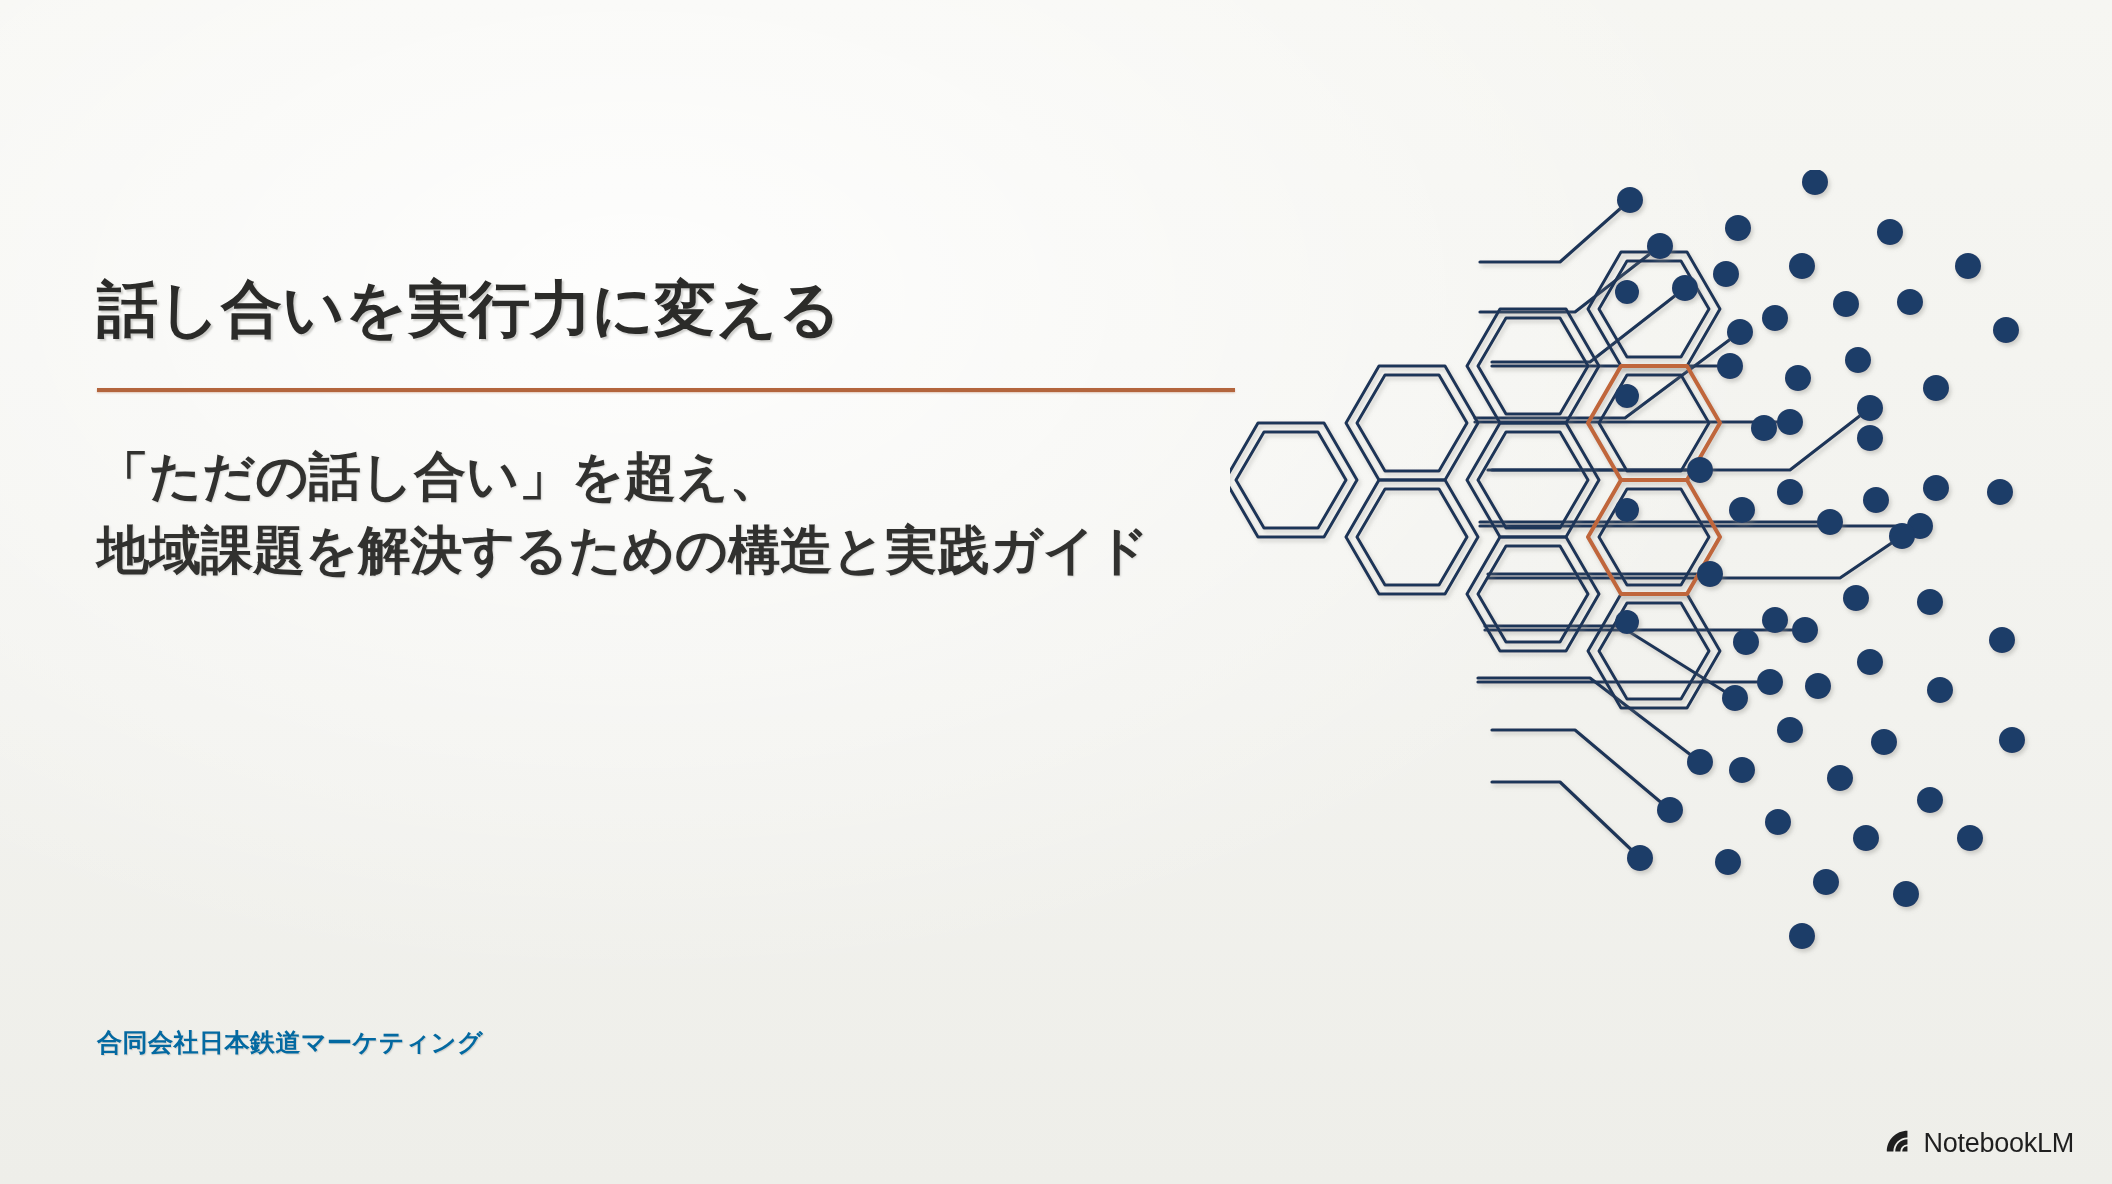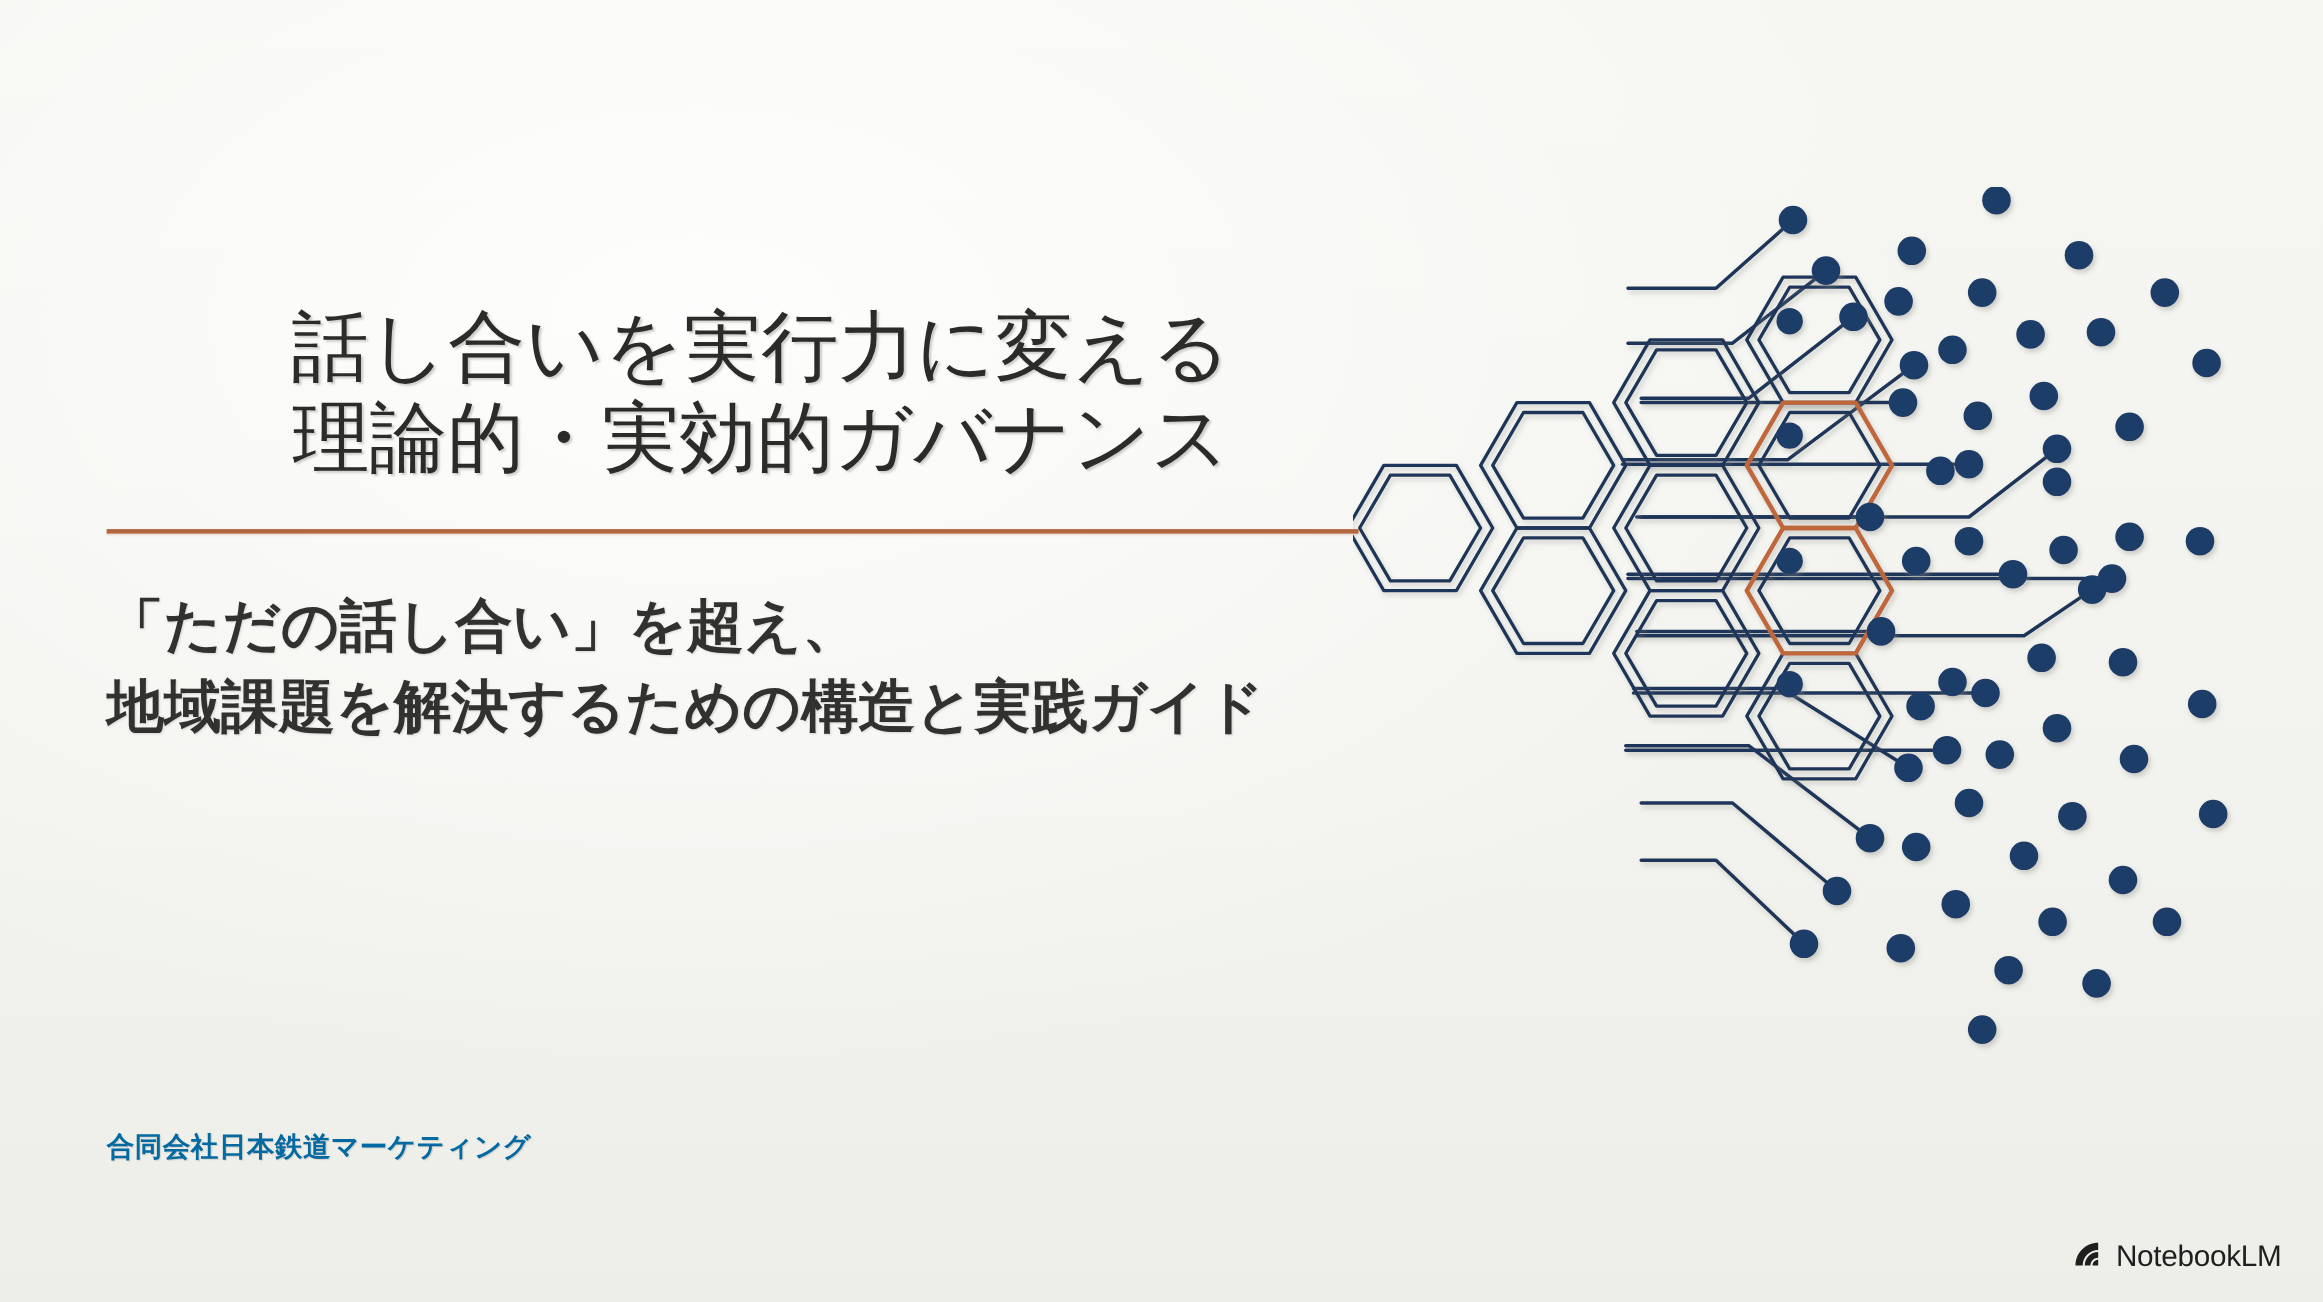--- a/index.html
+++ b/index.html
@@ -27,28 +27,27 @@
   }
 
   
   #text-block {
     position: absolute;
     left: 97px;
     top: 274px;
     width: 1190px;
   }
   .title-line {
-    font-size: 70px;
-    font-weight: 400;
+    font-size: 61px;
+    font-weight: 700;
     line-height: 1.18;
     letter-spacing: 0.005em;
     color: #2b2b29;
     white-space: nowrap;
     text-shadow: 2px 2px 2px rgba(120,120,115,0.35);
-    text-align: center;
   }
   #title-divider {
     margin-top: 42px;
     width: 1138px;
     height: 4px;
     background: #b3653d;
     box-shadow: 0 1px 2px rgba(179,101,61,0.35);
   }
   #subtitle-block {
     margin-top: 48px;
@@ -248,21 +247,20 @@
         <circle cx="498" cy="692" r="13"></circle>
         <circle cx="596" cy="712" r="13"></circle>
         <circle cx="676" cy="724" r="13"></circle>
         <circle cx="572" cy="766" r="13"></circle>
       </g>
     </svg>
   </div>
 
   <div id="text-block">
     <div class="title-line">話し合いを実行力に変える</div>
-    <div class="title-line">理論的・実効的ガバナンス</div>
     <div id="title-divider"></div>
     <div id="subtitle-block">
       <div class="subtitle-line">「ただの話し合い」を超え、</div>
       <div class="subtitle-line">地域課題を解決するための構造と実践ガイド</div>
     </div>
   </div>
 
   <div id="org-name">合同会社日本鉄道マーケティング</div>
 
   <div id="brand">

